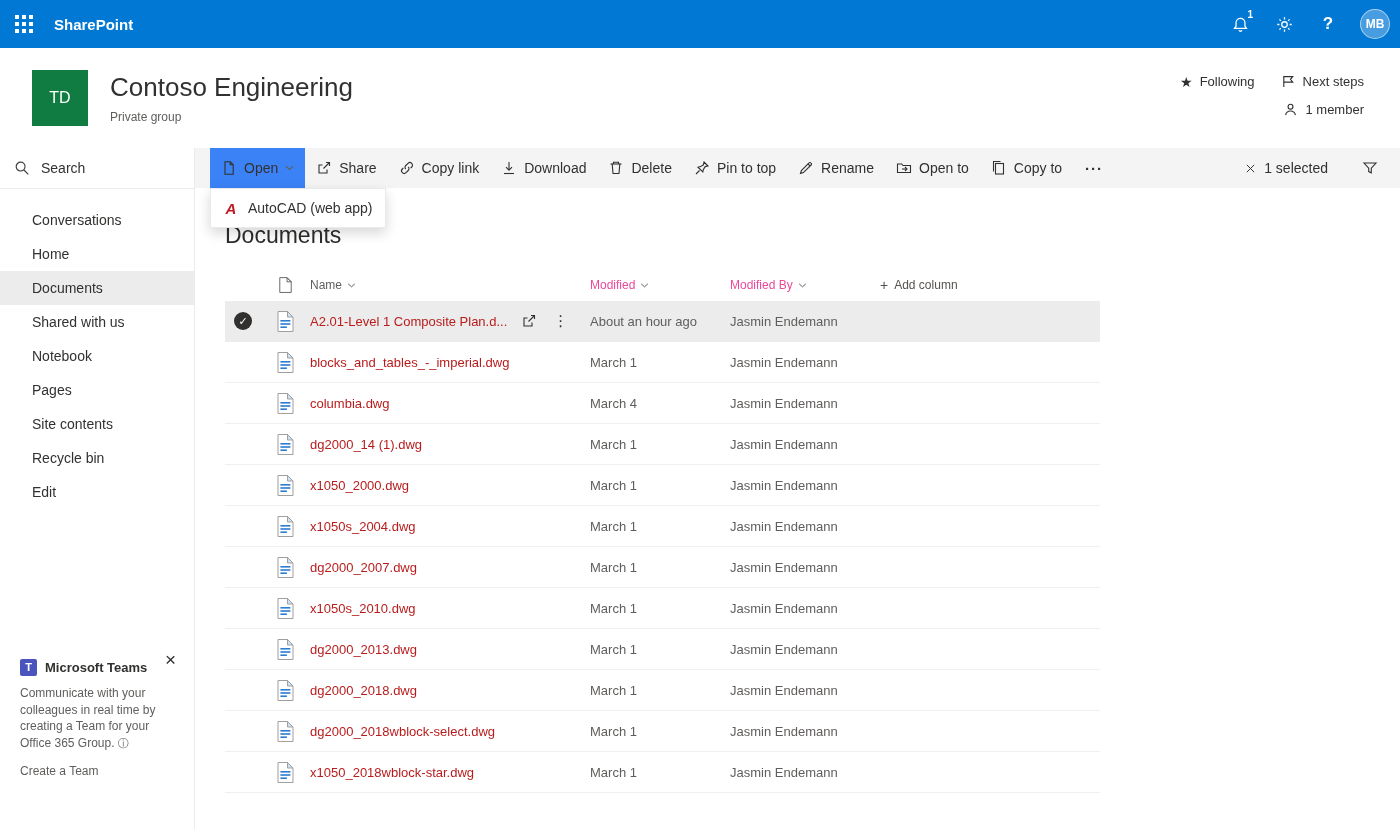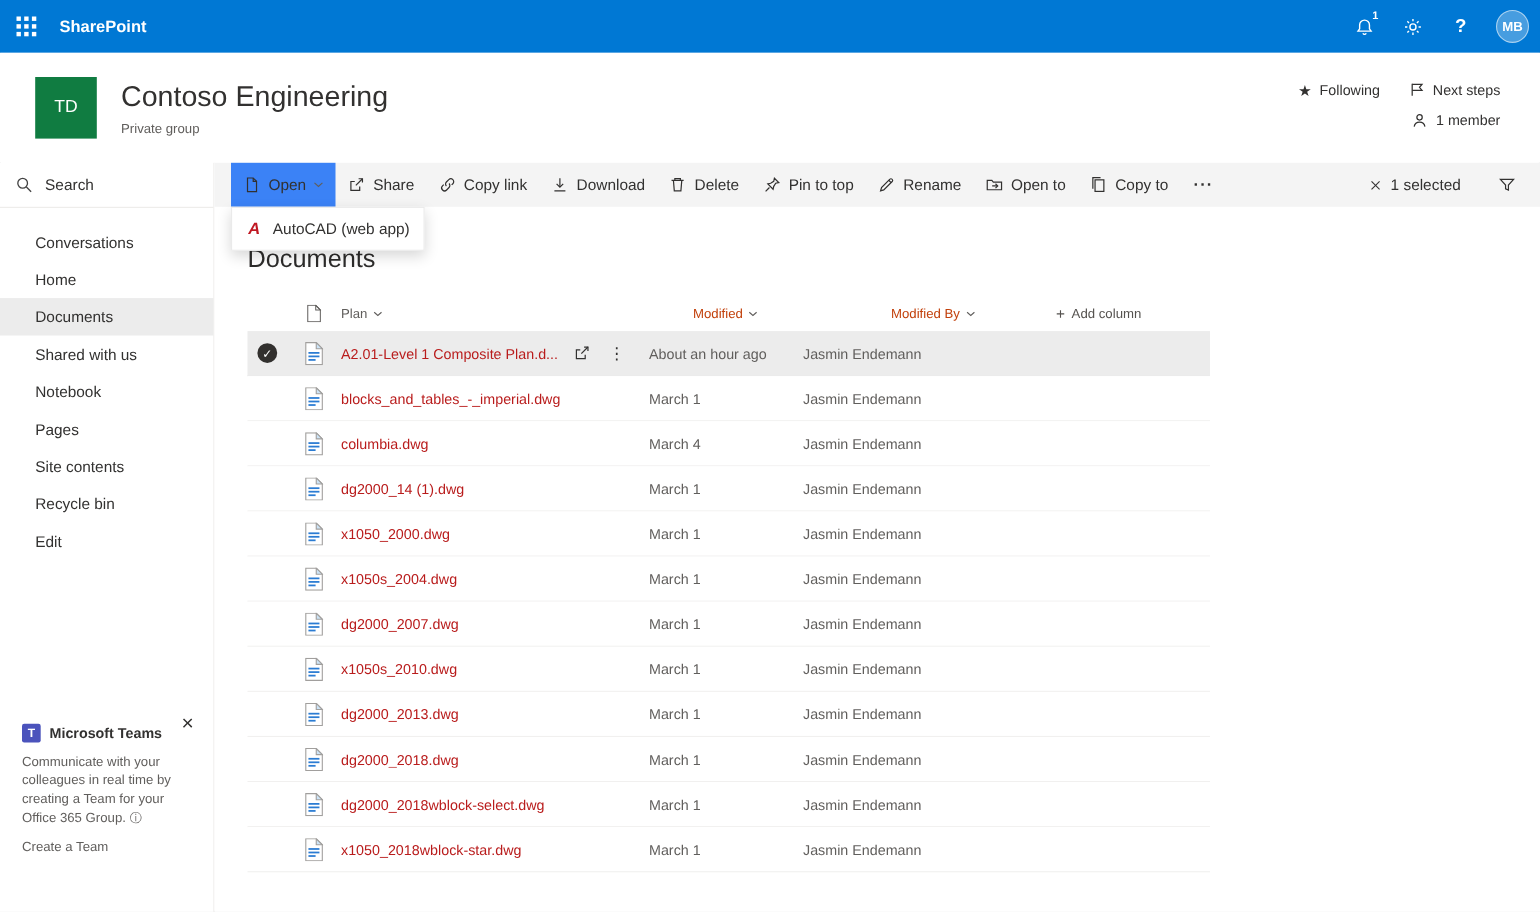--- a/index.html
+++ b/index.html
@@ -82,21 +82,21 @@
   .hcell{display:flex;align-items:center;gap:5px;cursor:pointer;}
   .hcell svg{stroke:#605e5c;}
   .tbody{}
   .drow{display:flex;align-items:center;height:40px;width:875px;border-bottom:1px solid #f1f0ef;font-size:13px;cursor:pointer;background:#fff;}
   .drow.selected{background:#ececec;border-bottom-color:#ececec;}
   .c-check{width:36px;display:flex;justify-content:center;flex:none;}
   .c-icon{width:49px;display:flex;justify-content:center;flex:none;}
   .c-name{width:280px;display:flex;align-items:center;flex:none;}
   .c-mod{width:140px;flex:none;color:#605e5c;}
   .c-modby{width:150px;flex:none;color:#605e5c;}
-  .thead .c-mod,.thead .c-modby{color:#c2410c;margin-left:40px;}
+  .thead .c-mod,.thead .c-modby{color:#ec4899;}
   .c-add{display:flex;align-items:center;gap:6px;color:#55524f;cursor:pointer;font-size:12px;}
   .plus-glyph{font-size:14px;line-height:1;}
   .check-circle{width:18px;height:18px;border-radius:50%;background:#32302e;color:#fff;font-size:11px;
                 display:flex;align-items:center;justify-content:center;visibility:hidden;}
   .drow.selected .check-circle{visibility:visible;}
   .fname{color:#b91c1c;white-space:nowrap;overflow:hidden;text-overflow:ellipsis;max-width:215px;}
   .row-share{display:none;margin-left:14px;}
   .row-share svg{stroke:#323130;}
   .row-more{display:none;margin-left:16px;font-size:15px;color:#323130;}
   .drow.selected .row-share,.drow.selected .row-more{display:flex;}
@@ -325,21 +325,21 @@
         <div class="table">
           <div class="thead">
             <div class="c-check"></div>
             <div class="c-icon">
               <svg width="13" height="16" viewBox="0 0 17 21" fill="none" stroke="#605e5c" stroke-width="1.2">
                 <path d="M1 .8h9.5L16 6.3v14H1z"></path>
                   <path d="M10.5 .8L16 6.3h-5.5z"></path>
               </svg>
             </div>
             <div class="c-name hcell">
-              <span>Plan</span>
+              <span>Name</span>
               <svg width="9" height="5" viewBox="0 0 10 6" fill="none" stroke-width="1.2">
                   <path d="M1 1l4 3.6L9 1"></path>
                 </svg>
             </div>
             <div class="c-mod hcell">
               <span>Modified</span>
               <svg width="9" height="5" viewBox="0 0 10 6" fill="none" stroke-width="1.2">
                   <path d="M1 1l4 3.6L9 1"></path>
                 </svg>
             </div>

